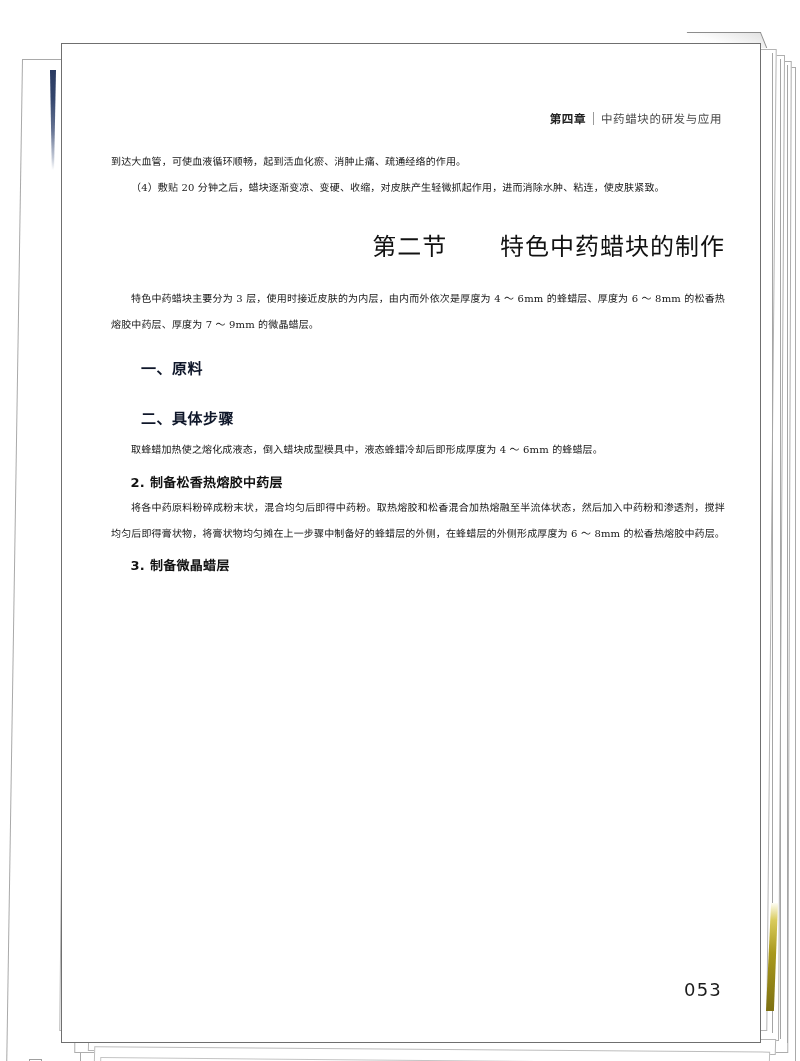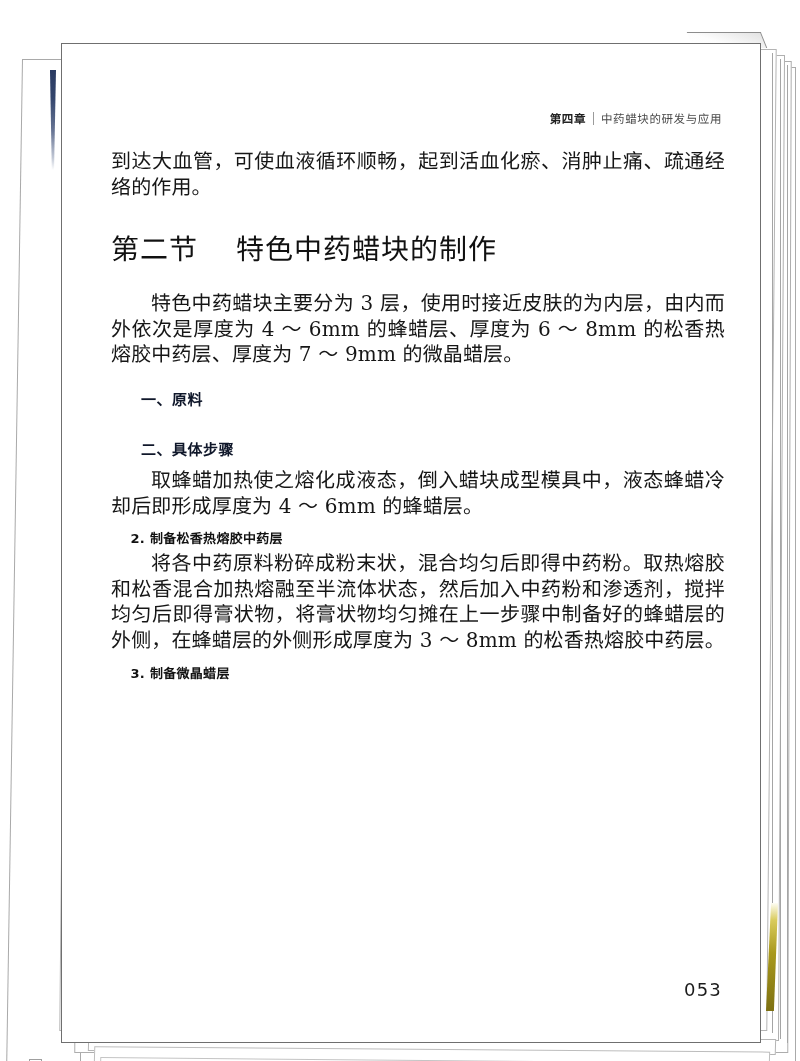--- a/index.html
+++ b/index.html
@@ -214,36 +214,36 @@
 
   .body-col {
     position: absolute;
     left: 49px;
     top: 105px;
     width: 614px;
   }
 
   p.para {
     margin: 0;
-    font-size: 20px;
+    font-size: 10px;
     line-height: 25.6px;
     color: #161616;
     text-align: justify;
     text-justify: inter-ideograph;
     letter-spacing: 0.15px;
   }
   p.indent { text-indent: 2em; }
 
   h2.section-title {
     margin: 0;
-    font-family: Liberation Serif, serif;
-    font-size: 28px;
+    font-family: Liberation Mono, monospace;
+    font-size: 24px;
     font-weight: normal;
     color: #111111;
-    text-align: left;
+    text-align: right;
     letter-spacing: 1px;
     padding: 27px 0 24px 0;
   }
   h2.section-title .st-gap {
     display: inline-block;
     width: 22px;
   }
 
   h3.sub-head {
     margin: 0;
@@ -309,39 +309,40 @@
       <div class="running-head">
         <span class="rh-chapter">第四章</span>
         <span class="rh-sep"></span>
         <span class="rh-title">中药蜡块的研发与应用</span>
       </div>
 
       <div class="body-col">
 
         <p class="para">到达大血管，可使血液循环顺畅，起到活血化瘀、消肿止痛、疏通经络的作用。</p>
 
+        <p class="para indent">（4）敷贴 20 分钟之后，蜡块逐渐变凉、变硬、收缩，对皮肤产生轻微抓起作用，进而消除水肿、粘连，使皮肤紧致。</p>
 
         <h2 class="section-title">
           <span>第二节</span>
           <span class="st-gap"></span>
           <span>特色中药蜡块的制作</span>
         </h2>
 
         <p class="para indent">特色中药蜡块主要分为 3 层，使用时接近皮肤的为内层，由内而外依次是厚度为 4 ～ 6mm 的蜂蜡层、厚度为 6 ～ 8mm 的松香热熔胶中药层、厚度为 7 ～ 9mm 的微晶蜡层。</p>
 
         <h3 class="sub-head">一、原料</h3>
 
 
 
         <h3 class="sub-head">二、具体步骤</h3>
 
         <p class="para indent">取蜂蜡加热使之熔化成液态，倒入蜡块成型模具中，液态蜂蜡冷却后即形成厚度为 4 ～ 6mm 的蜂蜡层。</p>
 
         <h4 class="step-head">2. 制备松香热熔胶中药层</h4>
-        <p class="para indent">将各中药原料粉碎成粉末状，混合均匀后即得中药粉。取热熔胶和松香混合加热熔融至半流体状态，然后加入中药粉和渗透剂，搅拌均匀后即得膏状物，将膏状物均匀摊在上一步骤中制备好的蜂蜡层的外侧，在蜂蜡层的外侧形成厚度为 3 ～ 8mm 的松香热熔胶中药层。</p>
+        <p class="para indent">将各中药原料粉碎成粉末状，混合均匀后即得中药粉。取热熔胶和松香混合加热熔融至半流体状态，然后加入中药粉和渗透剂，搅拌均匀后即得膏状物，将膏状物均匀摊在上一步骤中制备好的蜂蜡层的外侧，在蜂蜡层的外侧形成厚度为 6 ～ 8mm 的松香热熔胶中药层。</p>
 
         <h4 class="step-head">3. 制备微晶蜡层</h4>
 
       </div>
 
       <div class="folio">053</div>
 
     </div>
   </div>
 

